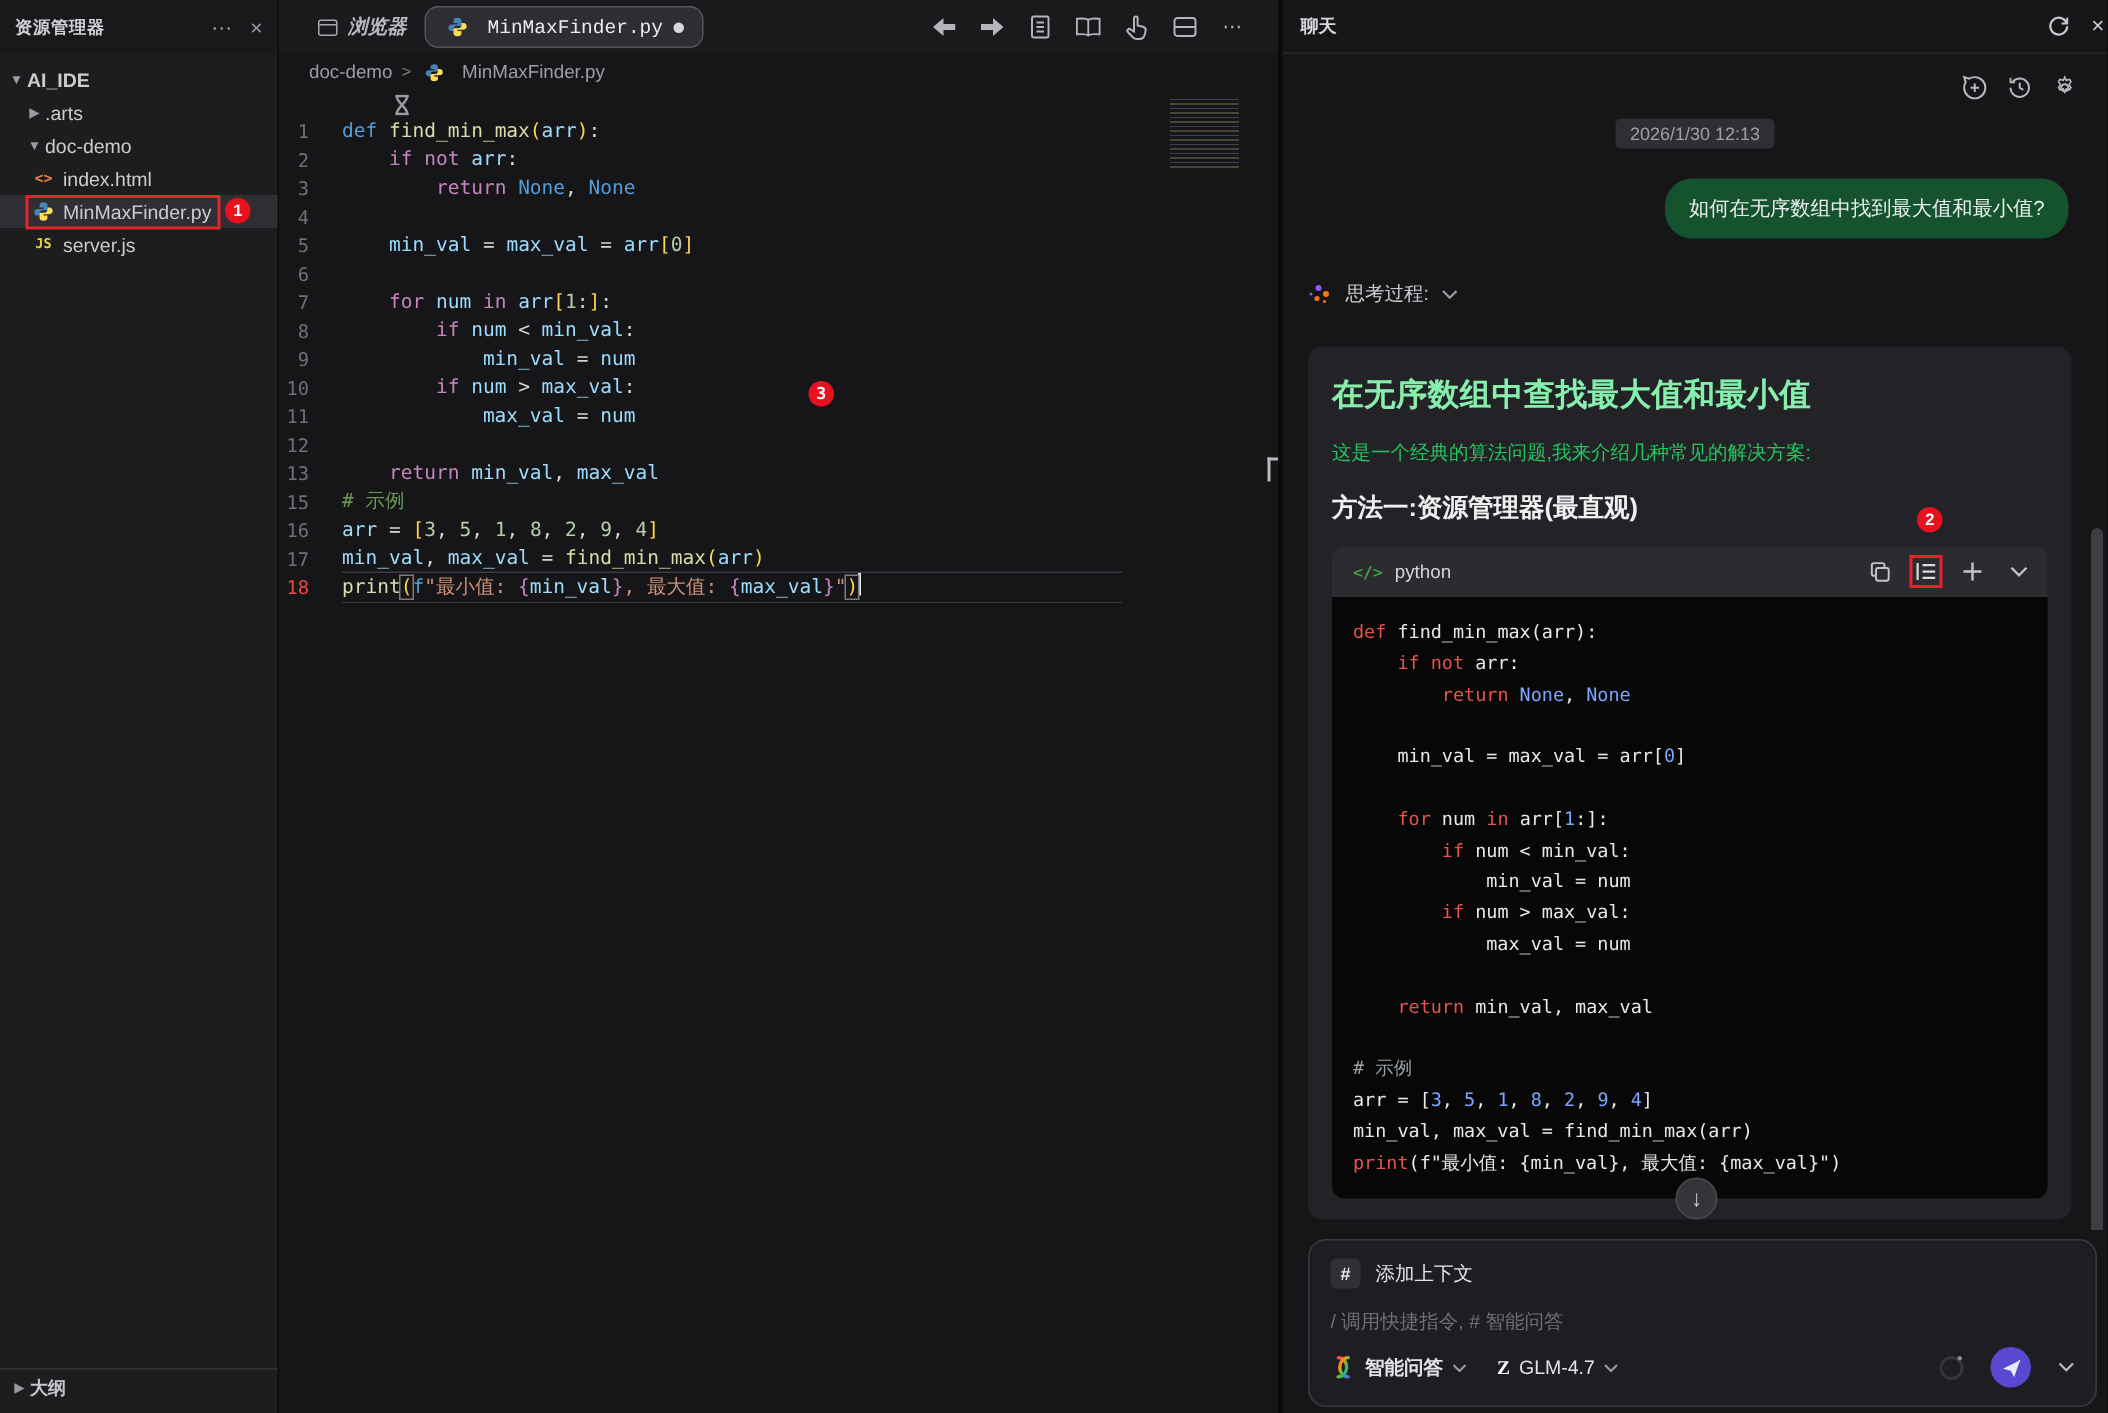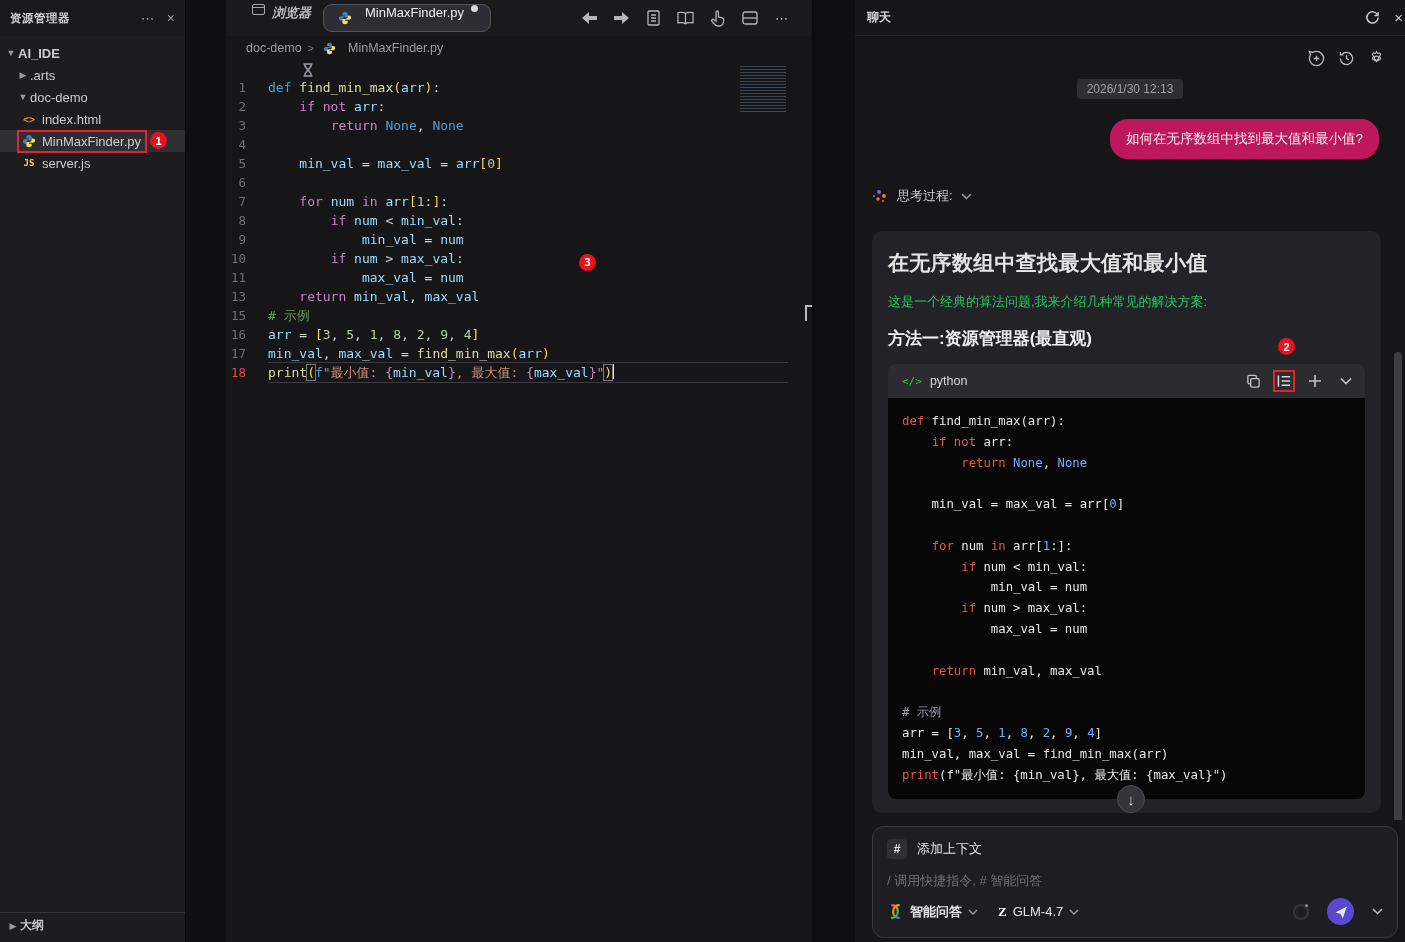--- a/index.html
+++ b/index.html
@@ -1,18 +1,18 @@
 <!DOCTYPE html>
 <html><head>
 <meta charset="utf-8">
 <style>
   * { margin:0; padding:0; box-sizing:border-box; }
   html,body { width:1405px; height:942px; background:#0f0f11; overflow:hidden;
     font-family:"Liberation Sans","DejaVu Sans",sans-serif; }
-  .app { display:flex; width:1405px; height:942px; color:#d6d6da; font-size:13px;gap:40px; }
+  .app { display:flex; width:1405px; height:942px; color:#d6d6da; font-size:13px; }
 
   
   .sidebar { width:186px; background:#1d1d20; display:flex; flex-direction:column; border-right:1px solid #0a0a0b; }
   .sb-header { height:36px; display:flex; align-items:center; padding:0 10px; background:#19191c; }
   .sb-title { font-size:11.5px; font-weight:bold; color:#cfcfd4; letter-spacing:.5px; }
   .sb-actions { margin-left:auto; display:flex; gap:12px; color:#9a9aa2; }
   .sb-actions span { cursor:pointer; font-size:14px; line-height:1; }
   .tree { padding-top:6px; flex:1; font-size:13px; }
   .trow { height:22px; display:flex; align-items:center; color:#cccccf; cursor:pointer; position:relative; }
   .trow .chev { width:14px; text-align:center; font-size:9px; color:#9a9aa2; }
@@ -27,21 +27,21 @@
   .badge { min-width:17px; height:17px; border-radius:50%; background:#e8121f; color:#fff; font-size:11px; font-weight:bold;
     display:inline-flex; align-items:center; justify-content:center; padding:0 3px; }
   .sb-badge { position:absolute; left:150px; top:2px; }
   .sb-outline { border-top:1px solid #333338; height:26px; display:flex; align-items:center; padding-left:6px; margin-bottom:4px; }
   .sb-outline .chev { width:14px; font-size:9px; color:#9a9aa2; text-align:center; }
   .sb-outline .lbl { font-size:12px; font-weight:bold; color:#c5c5ca; }
 
   
   .editor { flex:1; background:#161619; display:flex; flex-direction:column; position:relative; border-right:3px solid #0a0a0b; }
   .tabbar { height:36px; display:flex; align-items:center; background:#1a1a1d; padding-left:14px; }
-  .tab { display:flex; gap:7px; height:28px; padding:0 12px; color:#b9b9c0; cursor:pointer; }
+  .tab { display:flex; align-items:center; gap:7px; height:28px; padding:0 12px; color:#b9b9c0; cursor:pointer;font-family:Liberation Mono, monospace; }
   .tab.browser { font-style:italic; font-weight:bold; font-size:13px; }
   .win-icon { width:13px; height:11px; border:1.4px solid #a7a7ae; border-radius:2px; position:relative; }
   .win-icon::after { content:""; position:absolute; left:0; right:0; top:2px; border-top:1.2px solid #a7a7ae; }
   .tab.active { background:#2d2d33; border:1px solid #55555e; border-radius:9px; color:#ececf0; font-style:normal; font-weight:normal; }
   .dot { width:7px; height:7px; border-radius:50%; background:#d8d8dc; }
   .tab-actions { margin-left:auto; display:flex; align-items:center; gap:15px; padding-right:22px; color:#b4b4bb; }
   .tab-actions .ticon { width:17px; height:17px; display:inline-flex; align-items:center; justify-content:center; cursor:pointer; }
   .breadcrumb { height:24px; display:flex; align-items:center; gap:6px; padding-left:20px; font-size:12.5px; color:#9d9da5; }
   .breadcrumb .sep { font-size:11px; color:#7d7d85; }
   .code-area { flex:1; position:relative; padding-top:18px; font-family:"DejaVu Sans Mono",monospace; font-size:13px; }
@@ -63,25 +63,25 @@
 
   
   .chat { width:550px; background:#161619; display:flex; flex-direction:column; }
   .chat-header { height:36px; flex:none; display:flex; align-items:center; padding:0 2px 0 12px; border-bottom:1px solid #26262b; }
   .chat-title { font-size:12px; font-weight:bold; color:#d8d8dc; }
   .chat-header .hact { margin-left:auto; display:flex; gap:14px; align-items:center; color:#c9c9cf; }
   .chat-body { flex:1; position:relative; padding:14px 16px 0 16px; overflow:hidden; }
   .chat-tools { display:flex; justify-content:flex-end; gap:13px; color:#b9bac0; padding-right:4px; }
   .timestamp { display:table; margin:12px auto 0; background:#2e2e33; color:#9fa0a6; font-size:12px; padding:3px 10px; border-radius:4px; }
   .bubble-row { display:flex; justify-content:flex-end; margin-top:20px; padding-right:10px; }
-  .bubble { background:#be185d; color:#eceff1; font-size:13.5px; padding:11px 16px; border-radius:18px; }
+  .bubble { background:#14532d; color:#eceff1; font-size:13.5px; padding:11px 16px; border-radius:18px; }
   .thinking { display:flex; align-items:center; gap:8px; margin-top:28px; color:#c9c9ce; font-size:13px; }
   .thinking .chev-s { color:#9a9aa2; }
   .card { margin:26px 8px 0 1px; background:#232327; border-radius:10px; padding:18px 16px 14px 16px; }
-  .card h1 { font-size:21px; color:#e5e5e5; margin-bottom:16px; letter-spacing:.3px; }
+  .card h1 { font-size:21px; color:#86efac; margin-bottom:16px; letter-spacing:.3px; }
   .card p { font-size:13px; color:#22c55e; margin-bottom:16px; }
   .card h2 { font-size:17px; color:#f0f0f2; margin-bottom:14px; }
   .codeblock { border-radius:8px; overflow:visible; position:relative; }
   .cb-header { height:34px; background:#2b2b30; border-radius:8px 8px 0 0; display:flex; align-items:center; padding:0 10px 0 14px; }
   .cb-lang { color:#d6d6d9; font-size:12.5px; margin-left:8px; }
   .cb-code-glyph { color:#3fb950; font-family:"DejaVu Sans Mono",monospace; font-size:11px; }
   .cb-actions { margin-left:auto; display:flex; align-items:center; gap:13px; color:#c2c2c8; }
   .cb-actions .cbicon { width:18px; height:18px; display:inline-flex; align-items:center; justify-content:center; cursor:pointer; }
   .insert-wrap { outline:2px solid #e2252b; outline-offset:0px; }
   .cb-badge { position:absolute; right:70px; top:-26px; }
@@ -273,20 +273,24 @@
             <span class="ln">9</span>
             <span class="lc"><span class="e-pl">            </span><span class="e-var">min_val</span><span class="e-pl"> = </span><span class="e-var">num</span></span>
           </div>
           <div class="cl">
             <span class="ln">10</span>
             <span class="lc"><span class="e-pl">        </span><span class="e-kw">if</span><span class="e-pl"> </span><span class="e-var">num</span><span class="e-pl"> &gt; </span><span class="e-var">max_val</span><span class="e-pl">:</span></span>
           </div>
           <div class="cl">
             <span class="ln">11</span>
             <span class="lc"><span class="e-pl">            </span><span class="e-var">max_val</span><span class="e-pl"> = </span><span class="e-var">num</span></span>
+          </div>
+          <div class="cl">
+            <span class="ln">12</span>
+            <span class="lc"></span>
           </div>
           <div class="cl">
             <span class="ln">13</span>
             <span class="lc"><span class="e-pl">    </span><span class="e-kw">return</span><span class="e-pl"> </span><span class="e-var">min_val</span><span class="e-pl">,</span><span class="e-pl"> </span><span class="e-var">max_val</span></span>
           </div>
           <div class="cl">
             <span class="ln">15</span>
             <span class="lc"><span class="e-cm"># 示例</span></span>
           </div>
           <div class="cl">

